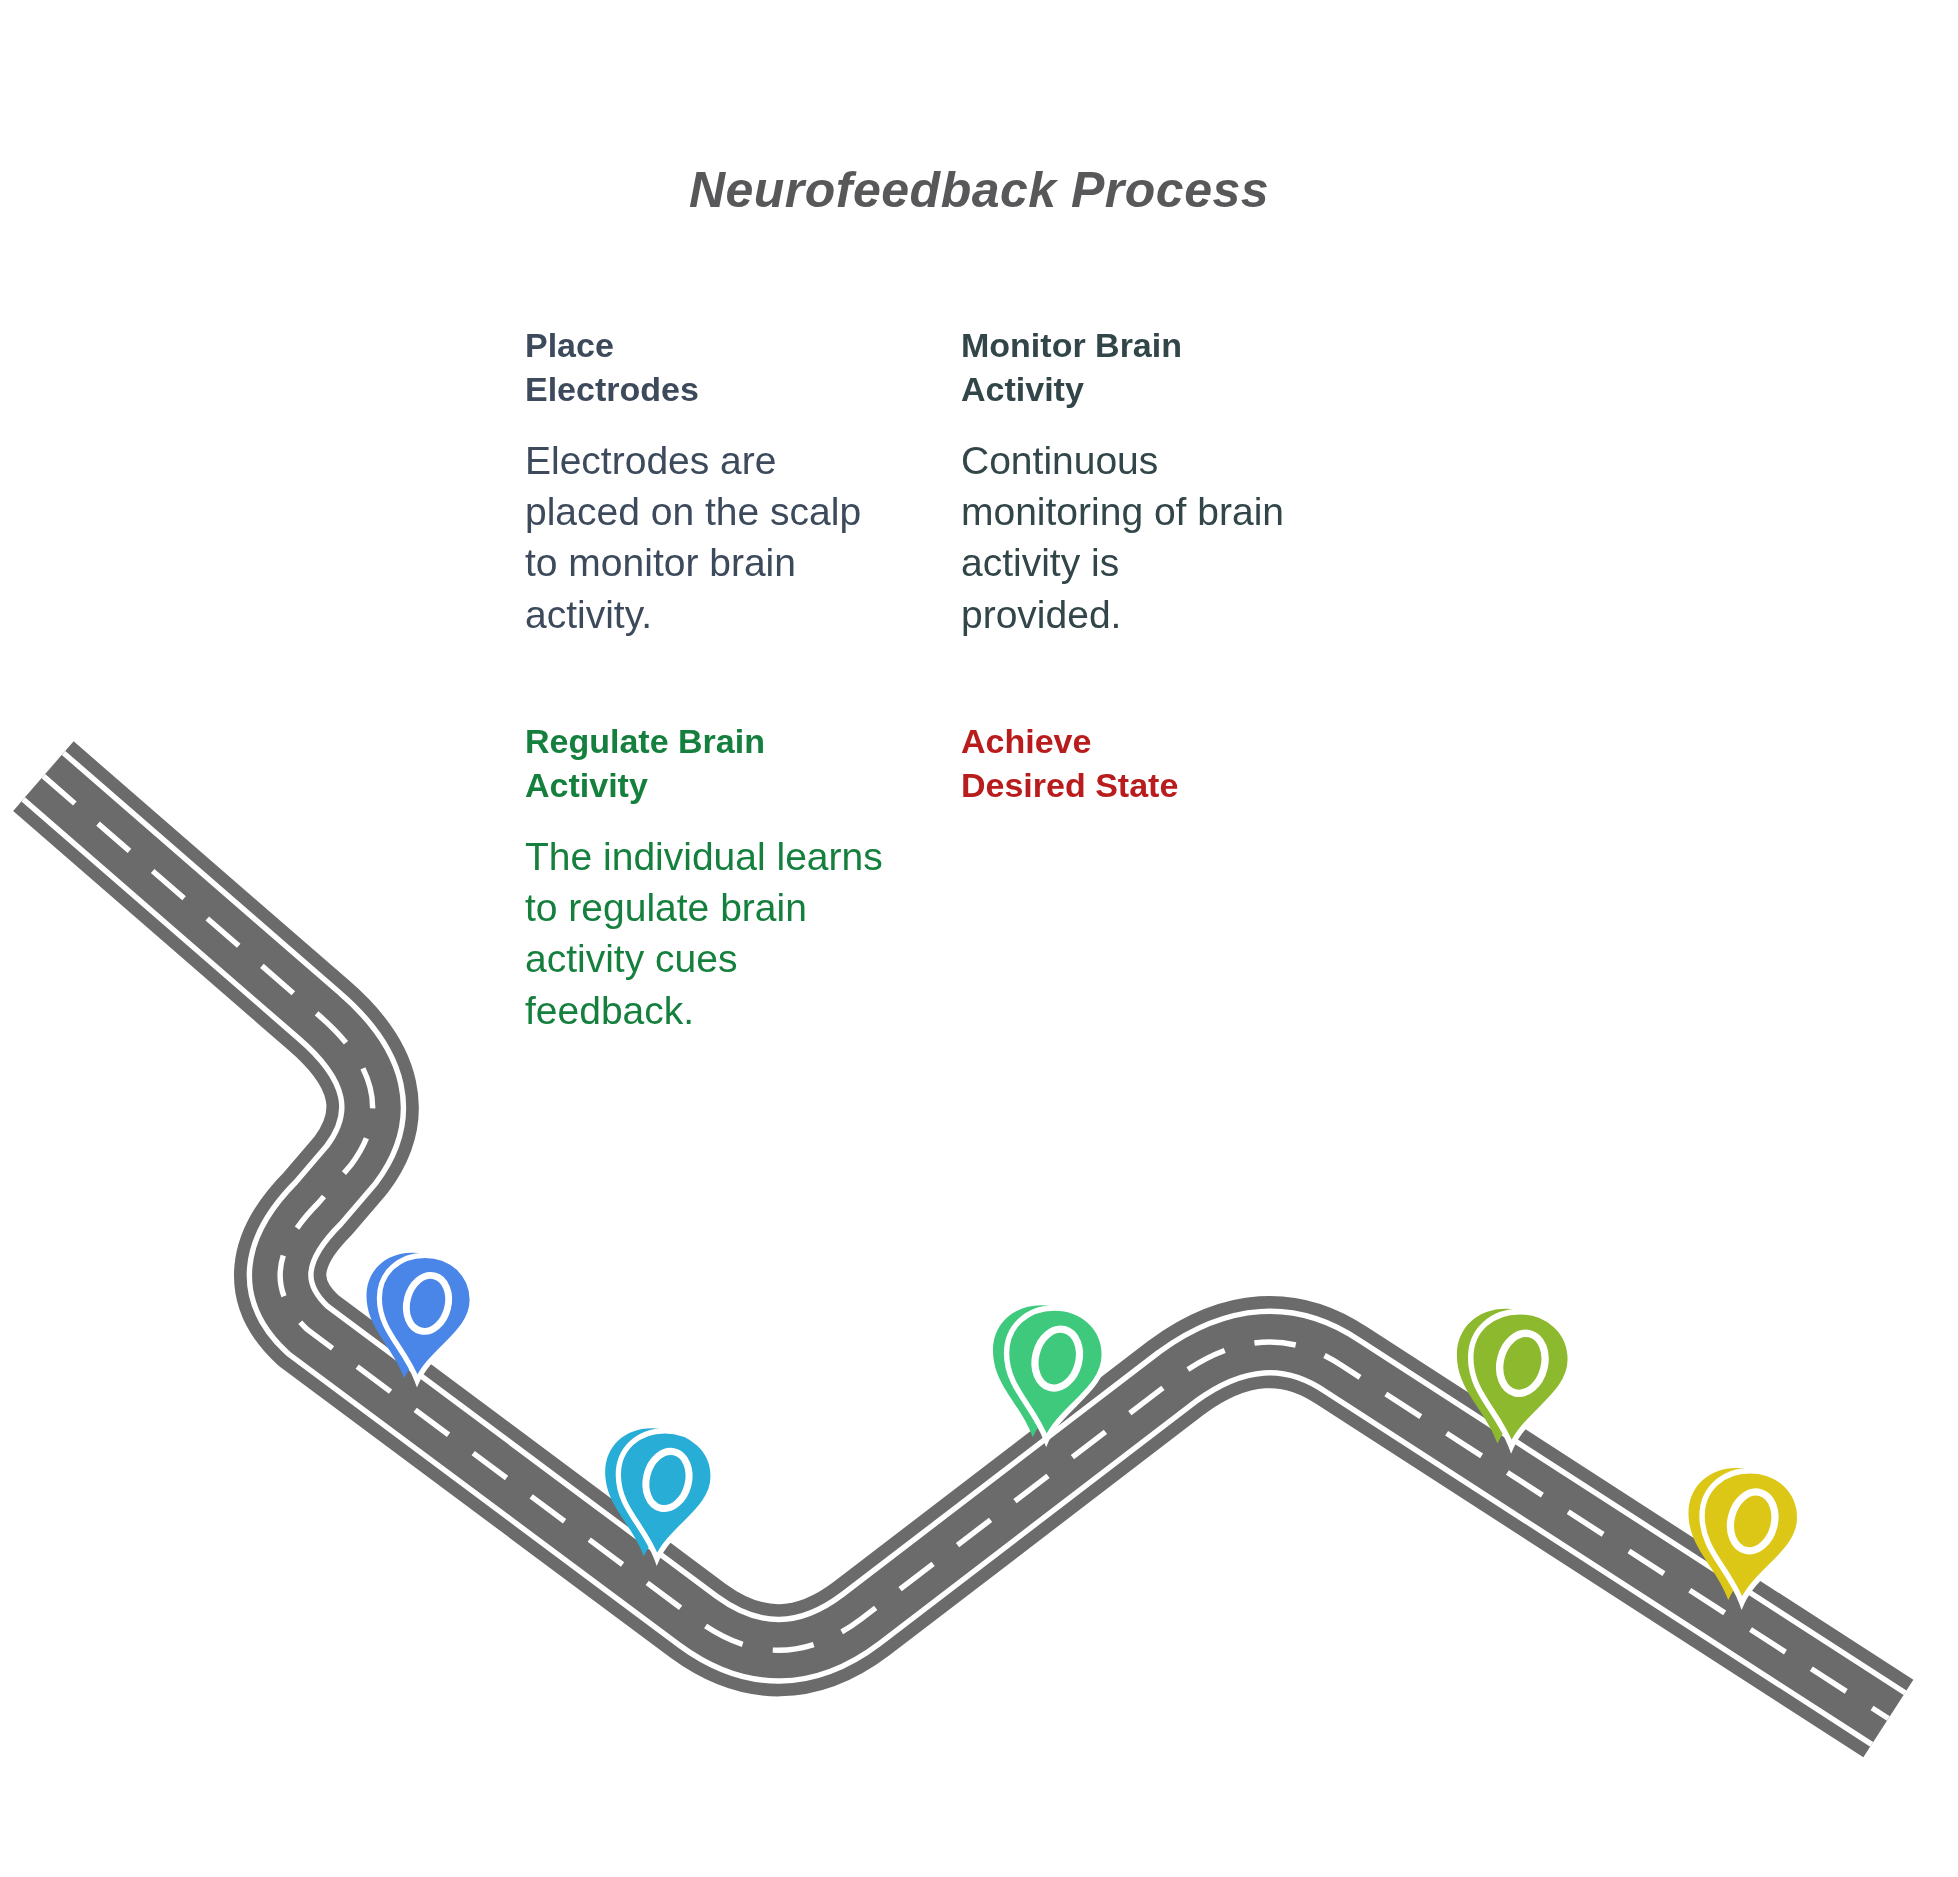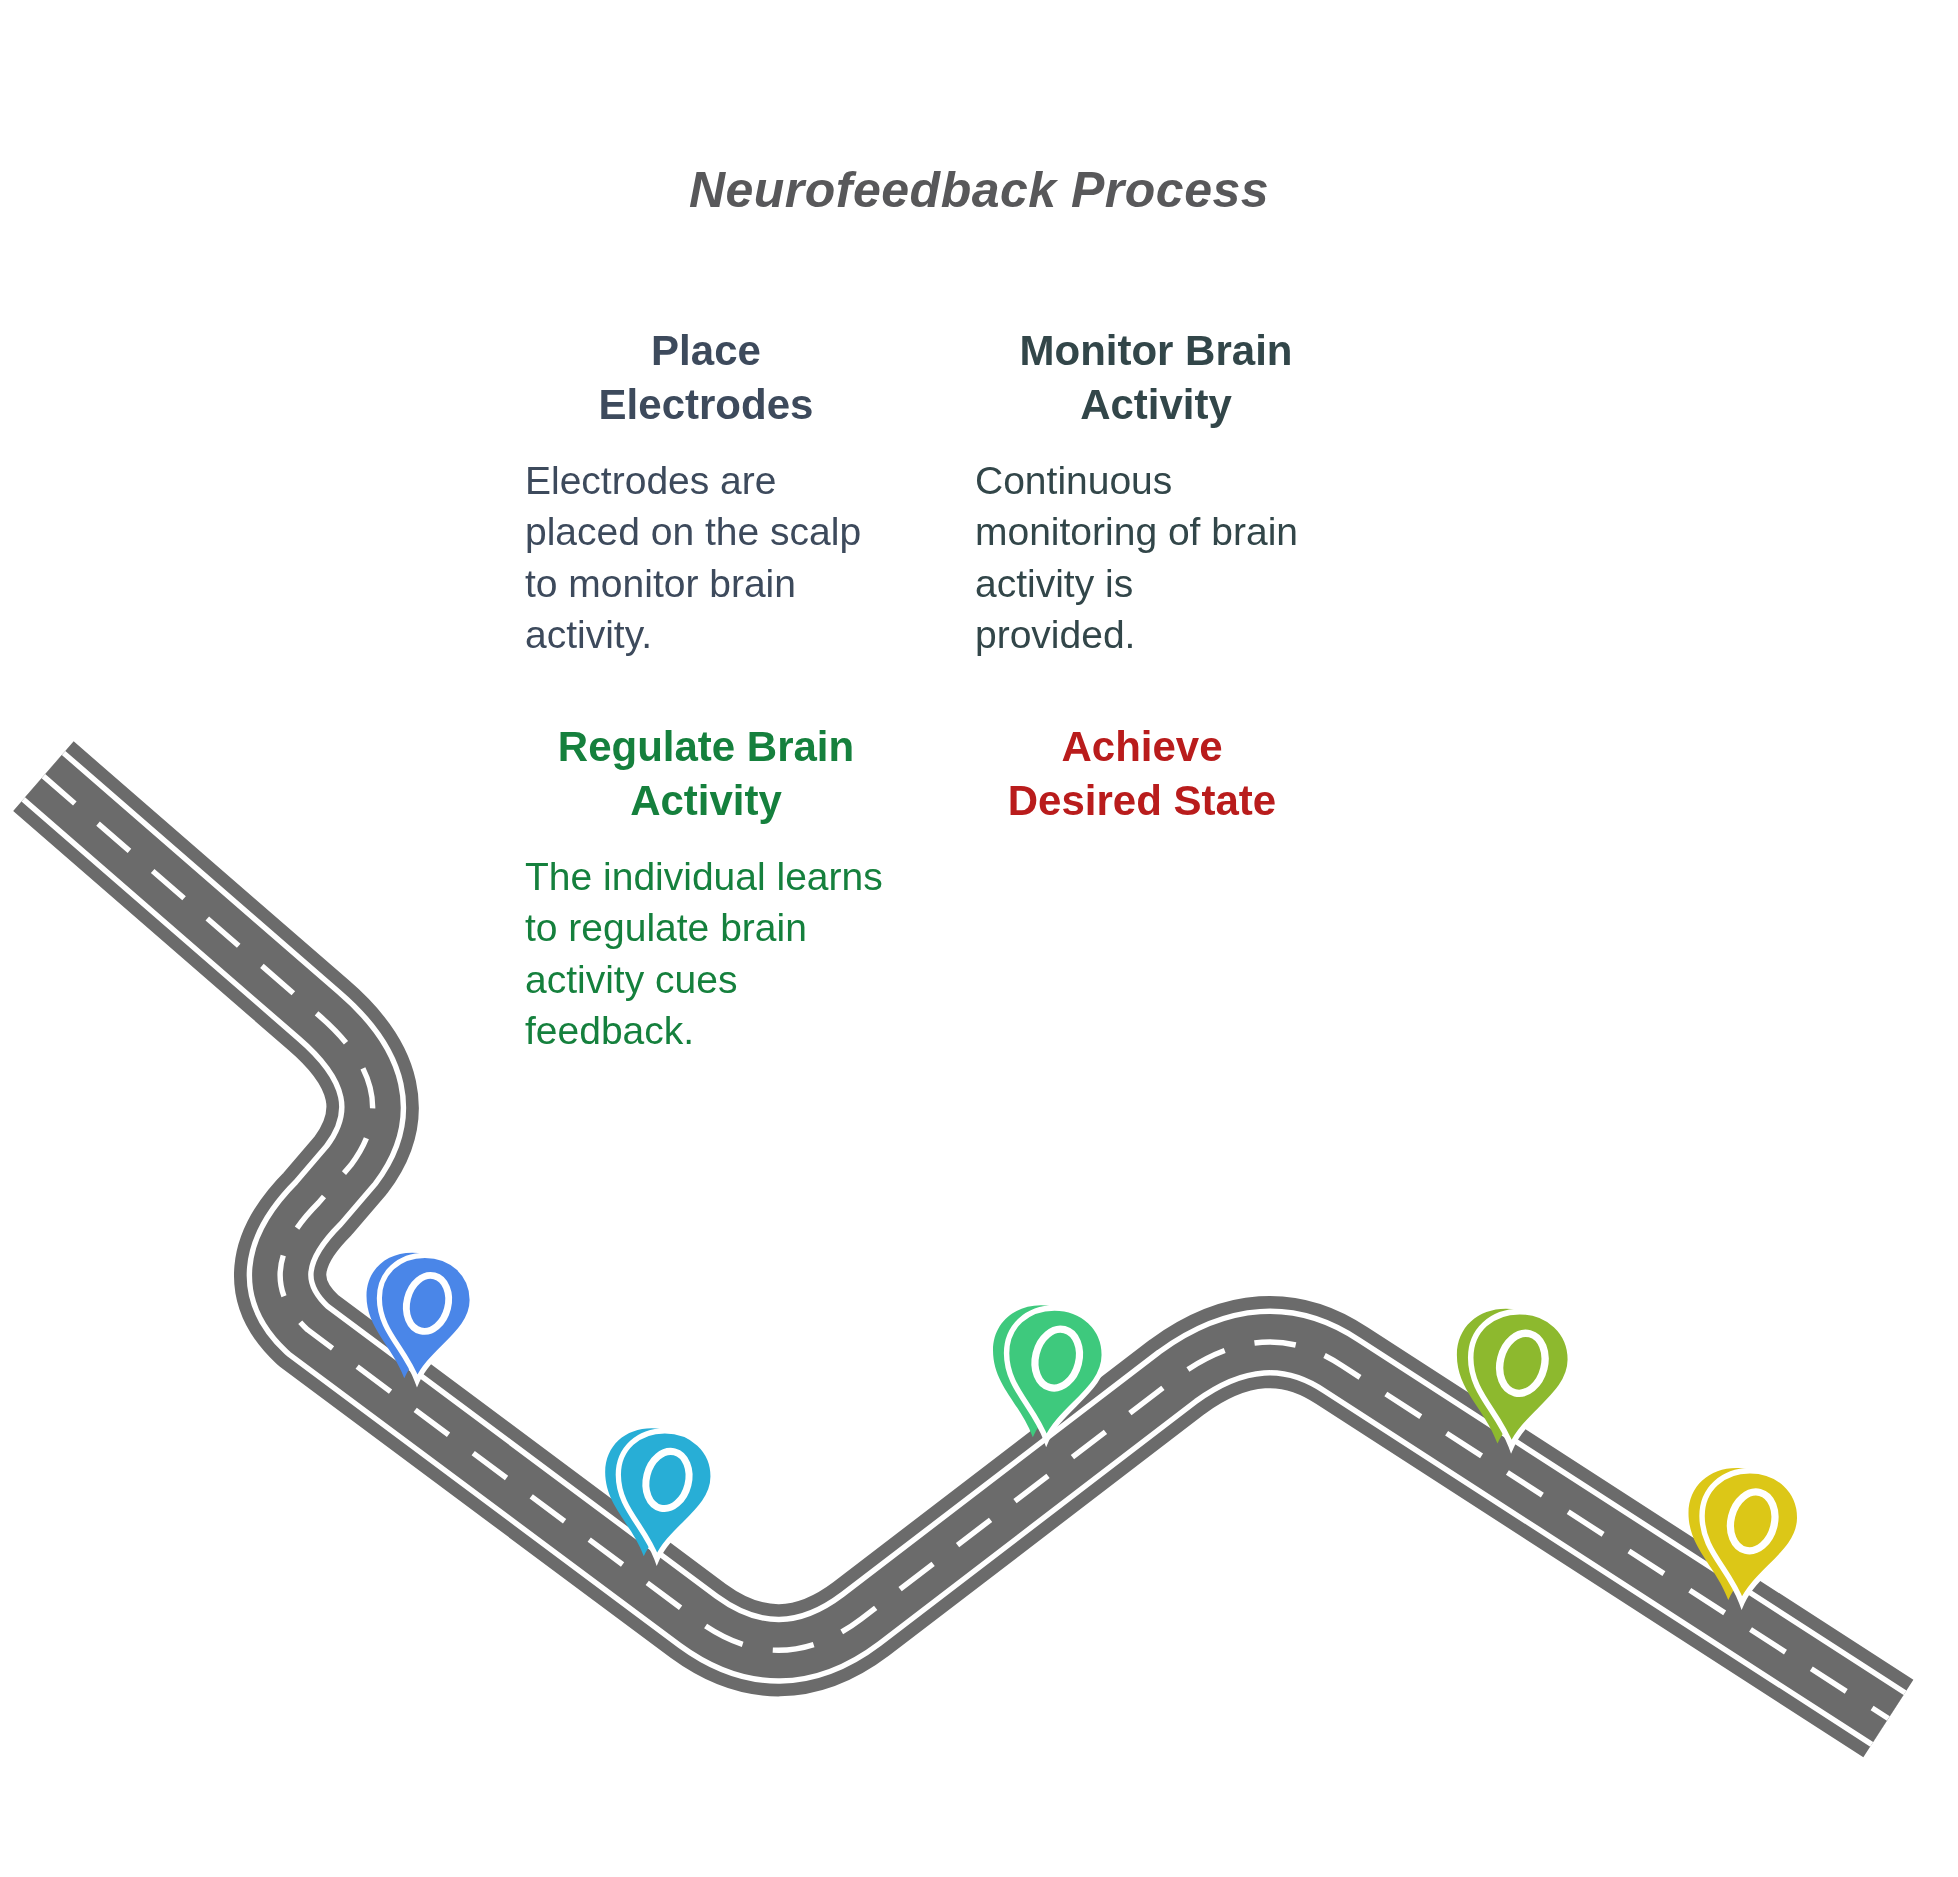--- a/index.html
+++ b/index.html
@@ -29,25 +29,24 @@
     letter-spacing: 0.5px;
     margin: 0;
     font-style: italic;
   }
   .step {
     position: absolute;
     width: 362px;
   }
   .step h2 {
     margin: 0 0 23.5px 0;
-    font-size: 42px;
+    font-size: 34px;
     line-height: 1.28;
     font-weight: 700;
     white-space: pre-line;
-    text-align: center;
   }
   .step p {
     margin: 0;
     font-size: 39px;
     line-height: 1.32;
     font-weight: 400;
     white-space: pre-line;
   }
   .step-1 { left: 525px;  top: 324px; }
   .step-2 { left: 961px; top: 324px; }
@@ -104,21 +103,21 @@
 
   <div class="step step-1" style="color: rgb(61, 74, 92);">
     <h2>Place
 Electrodes</h2>
     <p>Electrodes are
 placed on the scalp
 to monitor brain
 activity.</p>
   </div>
 
-  <div class="step step-2" style="color: rgb(50, 70, 73); margin-left: 14px;">
+  <div class="step step-2" style="color: rgb(50, 70, 73);">
     <h2>Monitor Brain
 Activity</h2>
     <p>Continuous
 monitoring of brain
 activity is
 provided.</p>
   </div>
 
 
   <div class="step step-4" style="color: #15803d;">

